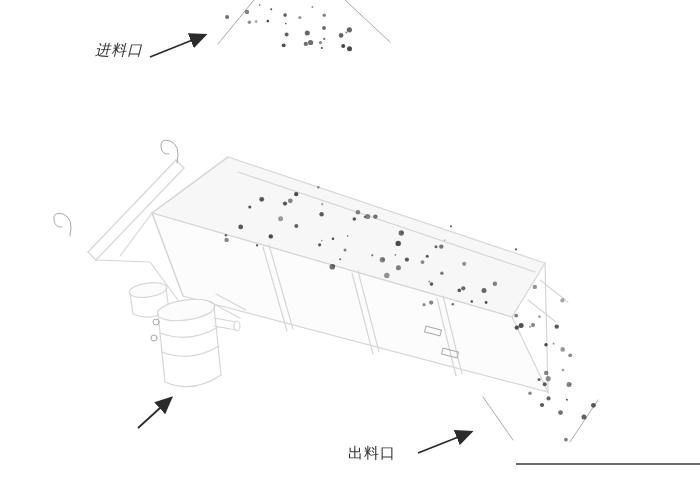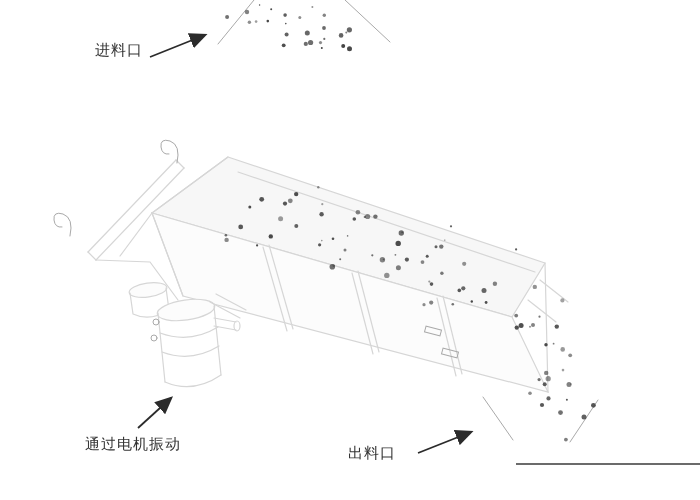--- a/index.html
+++ b/index.html
@@ -216,16 +216,15 @@
         <circle cx="562.7" cy="349.4" r="2.3" fill="#454545" opacity="0.55"></circle>
       </g>
 
     <g>
       <line class="arrow" x1="150" y1="57" x2="205" y2="35" marker-end="url(#ah)"></line>
       <line class="arrow" x1="138" y1="428" x2="171" y2="398" marker-end="url(#ah)"></line>
       <line class="arrow" x1="418" y1="453" x2="471" y2="432" marker-end="url(#ah)"></line>
     </g>
   </svg>
 
-  <div class="label" style="left:95px;top:41px;">进料口</div>
-  <div class="label" style="left:85px;top:435px;">通过电机振动</div>
+  <div class="label" style="left:95px;top:41px;font-style:italic;">进料口</div>
   <div class="label" style="left:348px;top:444px;">出料口</div>
 </div>
 
 </body></html>

